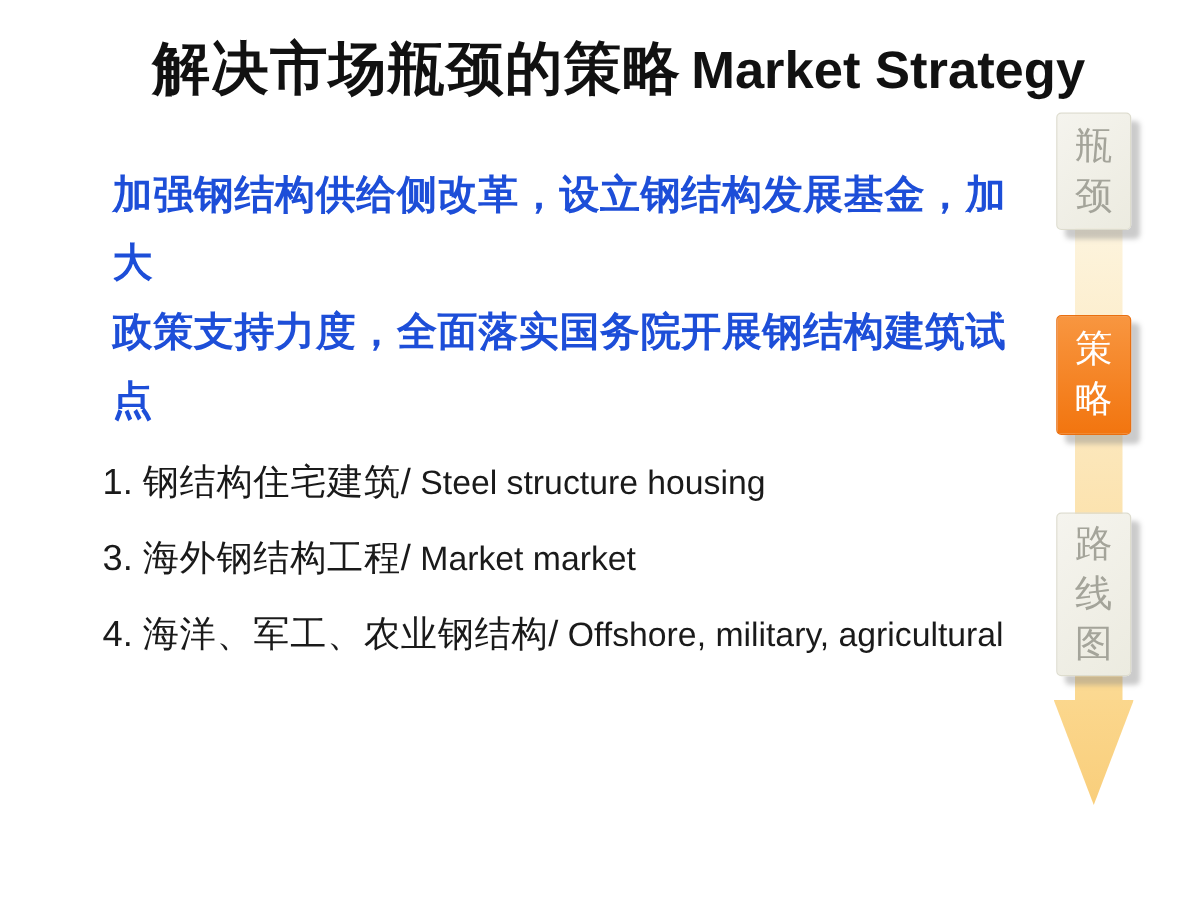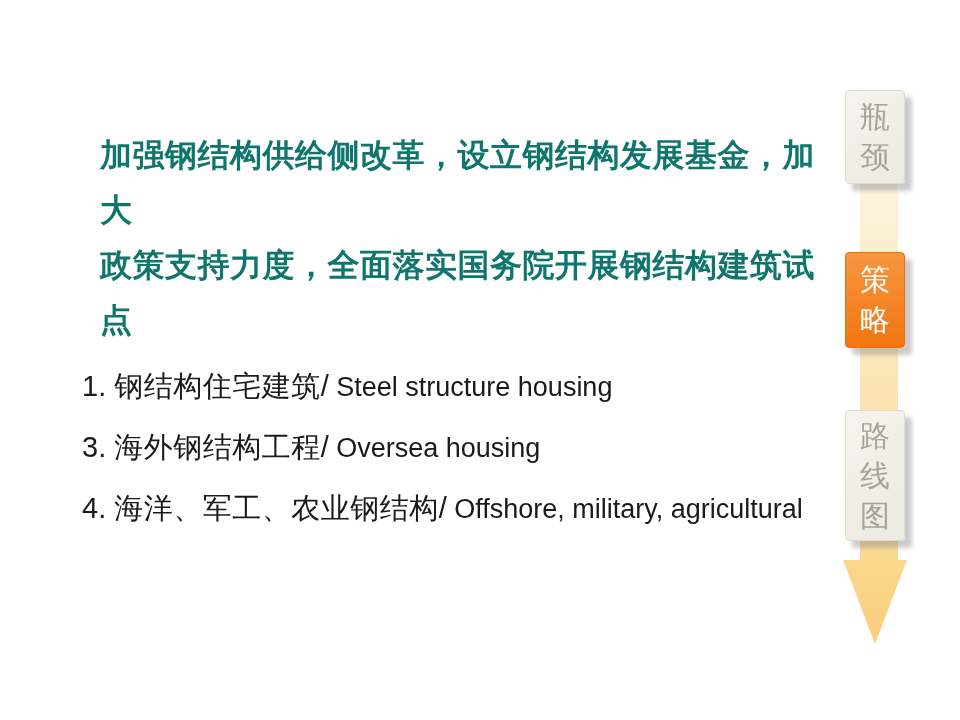--- a/index.html
+++ b/index.html
@@ -29,26 +29,25 @@
     font-family:"Liberation Sans","DejaVu Sans",sans-serif;
     font-weight:700;
     font-size:42px;
     margin-left:8px;
   }
 
   
   .para{
     position:absolute;
     top:128px;left:90px;width:730px;
-    color:#0f766e;
+    color:#1d4ed8;
     font-weight:700;
     font-size:32px;
     line-height:55px;
     letter-spacing:0.5px;
-    margin-left:10px;
   }
 
   
   .mlist{
     position:absolute;
     top:348px;left:82px;width:740px;
     color:#1a1a1a;
   }
   .mlist .item{
     height:40px;
@@ -101,32 +100,35 @@
   }
   .nav-bottleneck{top:90px;height:94px;}
   .nav-strategy{top:252px;height:96px;}
   .nav-roadmap{top:410px;height:131px;}
 </style>
 </head>
 <body>
 
 <div class="slide">
 
+  <h1 class="title" style="margin:0;">
+    <span class="zh">解决市场瓶颈的策略</span><span class="en">Market Strategy</span>
+  </h1>
 
   <div class="para">
     <div class="para-line">加强钢结构供给侧改革，设立钢结构发展基金，加大</div>
     <div class="para-line">政策支持力度，全面落实国务院开展钢结构建筑试点</div>
   </div>
 
   <div class="mlist">
     <div class="item">
       <span class="num">1.</span><span class="zh">钢结构住宅建筑/</span><span class="en">Steel structure housing</span>
     </div>
     <div class="item">
-      <span class="num">3.</span><span class="zh">海外钢结构工程/</span><span class="en">Oversea housing</span>
+      <span class="num">3.</span><span class="zh">海外钢结构工程/</span><span class="en">Market market</span>
     </div>
     <div class="item">
       <span class="num">4.</span><span class="zh">海洋、军工、农业钢结构/</span><span class="en">Offshore, military, agricultural</span>
     </div>
   </div>
 
   <div class="rail-shaft"></div>
   <div class="rail-arrowhead"></div>
 
   <div class="navbox inactive nav-bottleneck">瓶颈</div>

